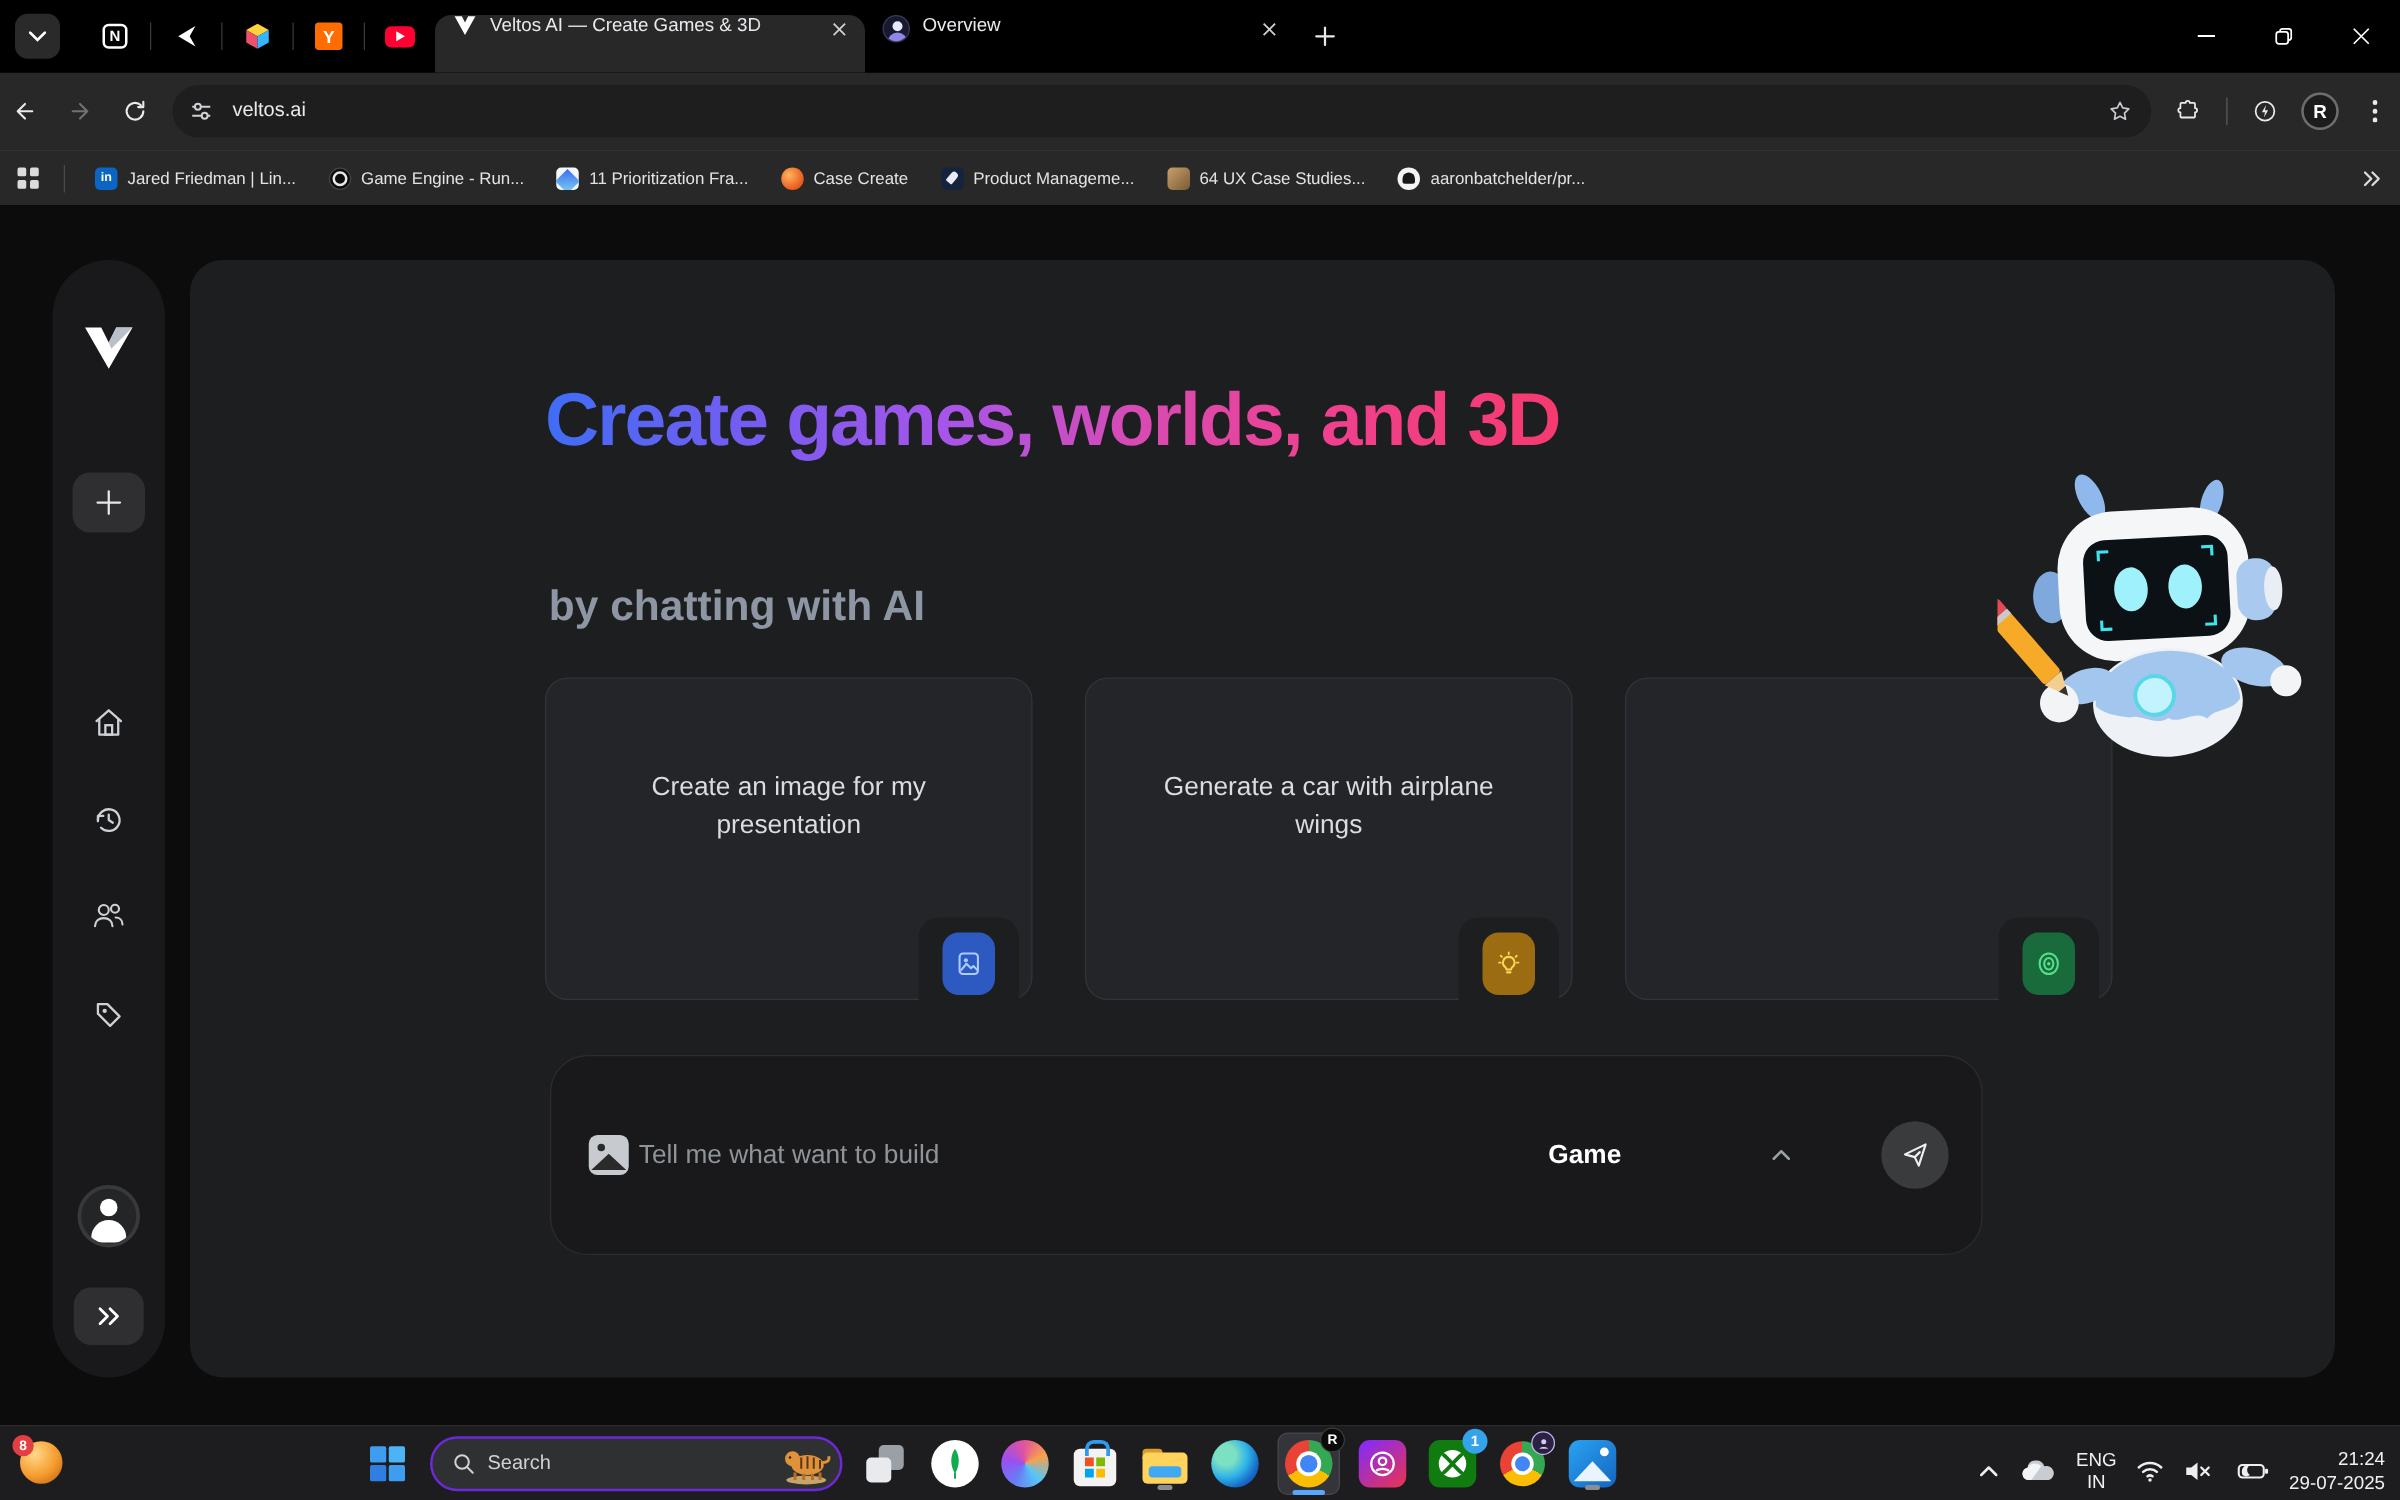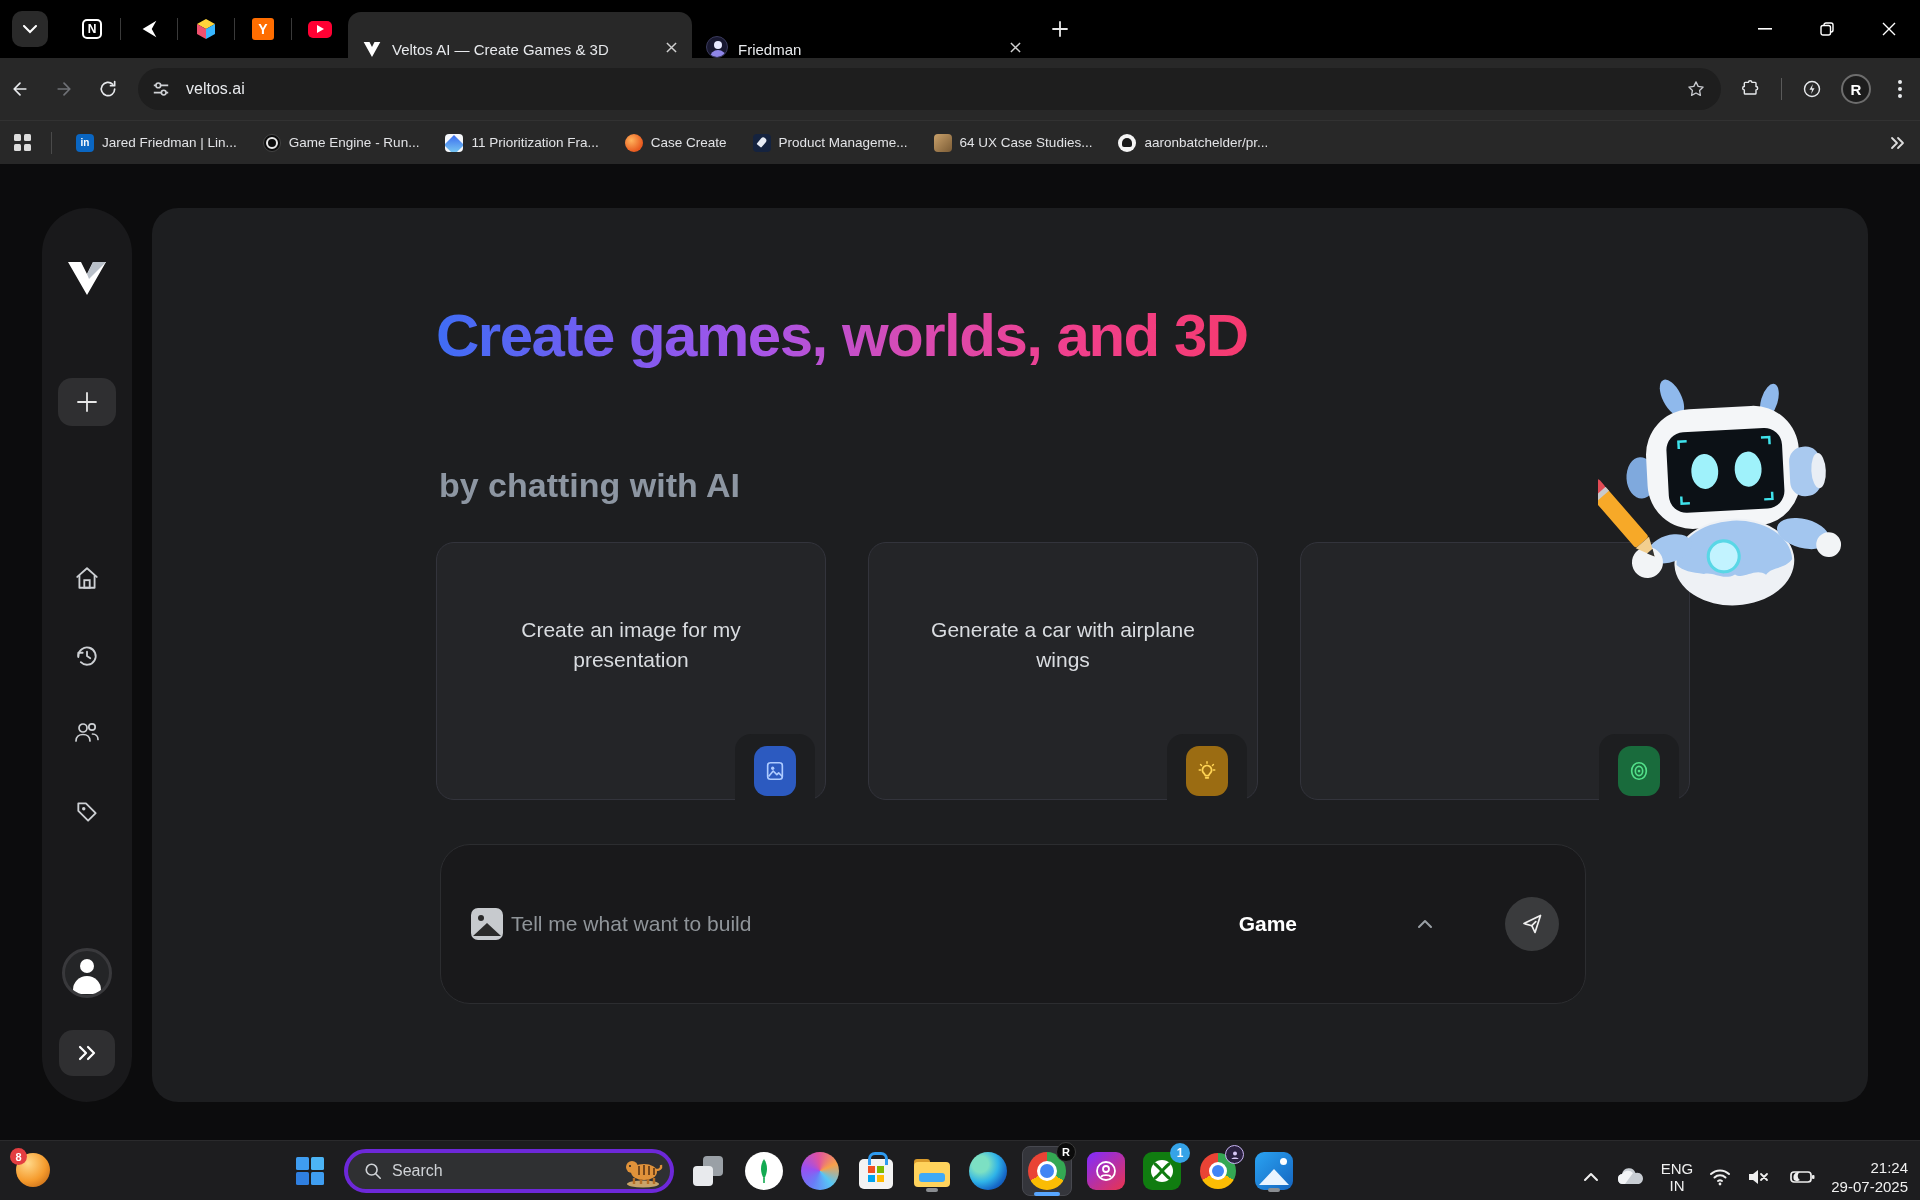--- a/index.html
+++ b/index.html
@@ -5,21 +5,21 @@
   * { margin:0; padding:0; box-sizing:border-box; }
   body { width:1920px; height:1200px; overflow:hidden; background:#000; font-family:"Liberation Sans", sans-serif; }
   .screen { position:relative; width:1920px; height:1200px; }
 
   
   .tabstrip { position:relative; height:58px; background:#000; display:flex; align-items:center; }
   .tabsearch { width:36px; height:36px; margin-left:12px; background:#2a2a2a; border-radius:10px; display:flex; align-items:center; justify-content:center; }
   .pinned { display:flex; align-items:center; margin-left:16px; }
   .pinned .pin { width:56px; height:36px; display:flex; align-items:center; justify-content:center; }
   .pinsep { width:1px; height:22px; background:#3a3a3a; }
-  .tab { height:46px; align-self:flex-end; border-radius:13px 13px 0 0; display:flex; align-items:flex-end; padding:0 10px 0 14px; gap:10px; }
+  .tab { height:46px; align-self:flex-end; border-radius:13px 13px 0 0; display:flex; align-items:flex-start; padding:0 10px 0 14px; gap:10px; }
   .tab.active { background:#282828; width:344px; }
   .tab.inactive { width:344px; }
   .tab-title { flex:1; color:#e8eaed; font-size:15px; white-space:nowrap; overflow:hidden;
      -webkit-mask-image:linear-gradient(90deg,#000 82%,transparent); mask-image:linear-gradient(90deg,#000 82%,transparent); }
   .tab-close { width:22px; height:22px; border-radius:50%; display:flex; align-items:center; justify-content:center; flex:none; }
   .newtab { width:36px; height:36px; margin-left:6px; display:flex; align-items:center; justify-content:center; border-radius:8px; }
   .wincontrols { position:absolute; right:0; top:0; height:58px; display:flex; }
   .winbtn { width:62px; height:100%; display:flex; align-items:center; justify-content:center; }
 
   
@@ -101,21 +101,21 @@
   .robot { position:absolute; left:1598px; top:196px; width:248px; height:248px; }
 
   
   .taskbar { position:relative; height:60px; background:#1d1d1f; border-top:1px solid #2a2a2c; }
   .widgets { position:absolute; left:16px; top:12px; width:36px; height:36px; }
   .widgets .orb { width:34px; height:34px; border-radius:50%; background:radial-gradient(circle at 35% 30%, #ffd98a, #f59b2d 55%, #b4590f); }
   .nbadge { position:absolute; border-radius:50%; color:#fff; font-weight:700; display:flex; align-items:center; justify-content:center; }
   .widgets .nbadge { left:-6px; top:-5px; width:17px; height:17px; background:#e33e41; font-size:11px; }
   .tb-center { position:absolute; left:288px; top:0; height:60px; display:flex; align-items:center; gap:12px; }
   .tile { width:44px; height:44px; display:flex; align-items:center; justify-content:center; position:relative; border-radius:8px; }
-  .searchpill { width:330px; height:44px; background:#2f3032; border:4px solid #6d28d9; border-radius:22px; display:flex; align-items:center; padding:0 6px 0 16px; gap:10px; }
+  .searchpill { width:330px; height:44px; background:#2f3032; border:2px solid #6d28d9; border-radius:22px; display:flex; align-items:center; padding:0 6px 0 16px; gap:10px; }
   .searchtext { color:#cfd2d6; font-size:16px; flex:1; }
   .rundot { position:absolute; bottom:1px; left:50%; transform:translateX(-50%); width:12px; height:4px; border-radius:2px; background:#8a8d91; }
   .chrome-active { background:#34353b; border:1px solid #47484f; width:50px; height:50px; }
   .chrome-active .rundot { width:26px; background:#58a6ff; bottom:-1px; }
   .chromeball { width:38px; height:38px; border-radius:50%; background:conic-gradient(#34a853 0 120deg, #fbbc04 0 240deg, #ea4335 0 360deg); position:relative; }
   .chromeball::before { content:""; position:absolute; inset:9px; border-radius:50%; background:#fff; }
   .chromeball::after { content:""; position:absolute; inset:12px; border-radius:50%; background:#4285f4; }
   .chromeball.small { width:36px; height:36px; }
   .rbadge { right:-5px; top:-5px; width:20px; height:20px; background:#0b0b0b; border:1px solid #3c3c3c; font-size:11px; }
   .xboxtile { width:38px; height:38px; border-radius:9px; background:#107c10; display:flex; align-items:center; justify-content:center; }
@@ -193,21 +193,21 @@
             <path d="M1 1l10 10M11 1L1 11" stroke="#cfcfcf" stroke-width="1.6"></path>
           </svg>
       </span>
     </div>
 
     <div class="tab inactive">
       <span class="fav-overview">
           <span class="hd"></span>
           <span class="bd"></span>
         </span>
-      <span class="tab-title">Friedman</span>
+      <span class="tab-title">Overview</span>
       <span class="tab-close">
         <svg width="11" height="11" viewBox="0 0 12 12">
             <path d="M1 1l10 10M11 1L1 11" stroke="#cfcfcf" stroke-width="1.6"></path>
           </svg>
       </span>
     </div>
 
     <div class="newtab">
       <svg width="16" height="16" viewBox="0 0 16 16">
           <path d="M8 1v14M1 8h14" stroke="#e8e8e8" stroke-width="1.8" stroke-linecap="round"></path>

